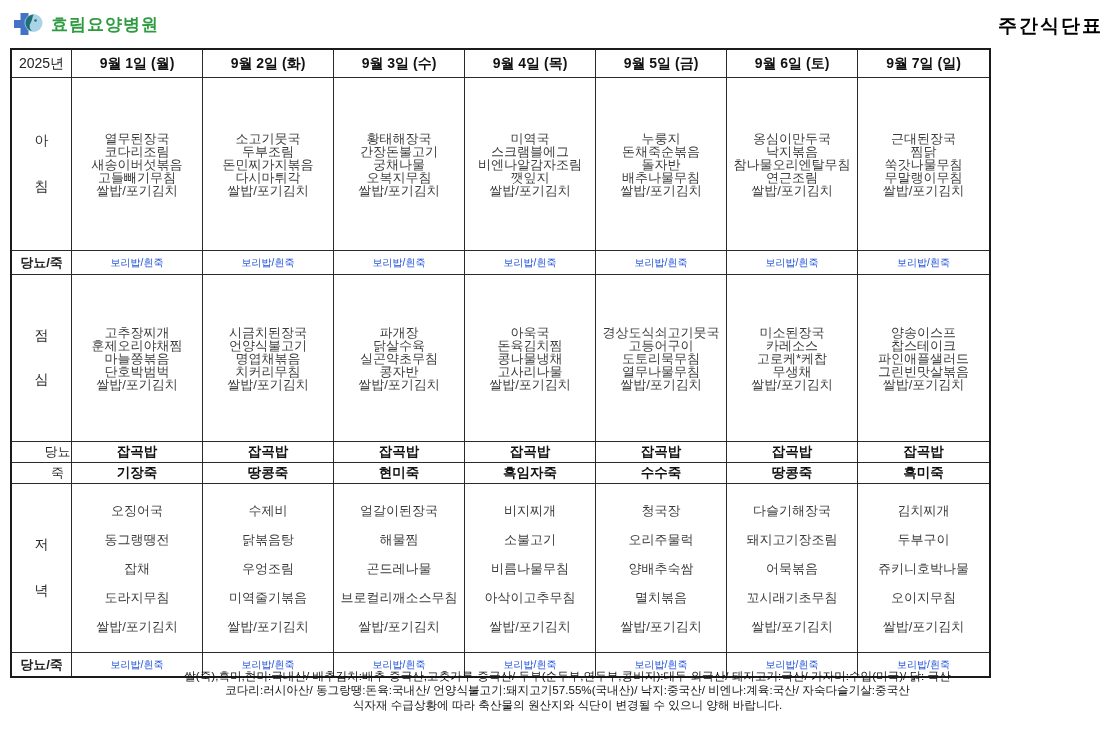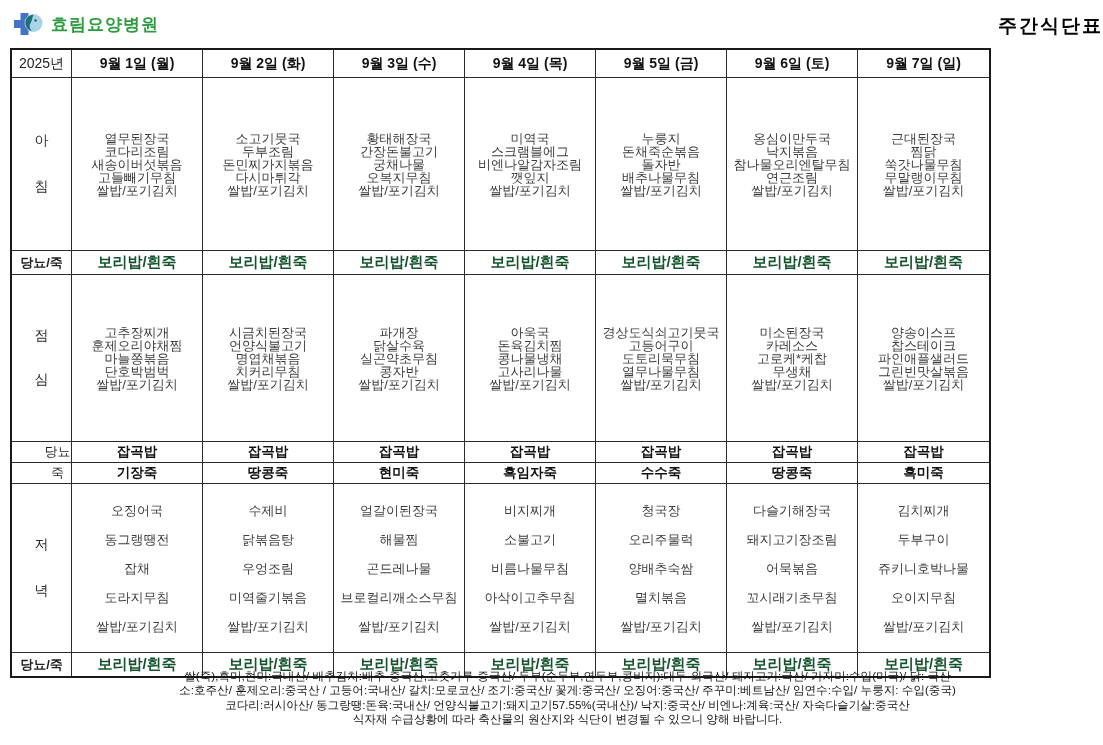--- a/index.html
+++ b/index.html
@@ -20,21 +20,21 @@
     border:2px solid #1b1b1b;}
   table.meal td{border-right:1px solid #2a2a2a;border-bottom:1px solid #2a2a2a;
     padding:0;text-align:center;vertical-align:middle;overflow:hidden;}
   table.meal tr td:last-child{border-right:0;}
   table.meal tr:last-child td{border-bottom:0;}
   .r-head td{height:27px;font-size:14px;font-weight:bold;color:#111;}
   .r-head td.label-cell{font-weight:normal;font-size:14px;color:#222;}
   .r-breakfast td{height:172px;}
   .r-lunch td{height:166px;}
   .r-dinner td{height:168px;}
-  .r-diet td{height:23px;font-size:15px;font-weight:bold;color:#14532d;}
+  .r-diet td{height:23px;font-size:10px;font-weight:normal;color:#1d4ed8;}
   .r-diet td.label-cell{font-weight:bold;font-size:13px;color:#222;}
   .r-small td{height:20px;font-size:13.5px;font-weight:bold;color:#111;}
   .r-small td.label-cell{font-weight:normal;font-size:13px;color:#222;padding-left:32px;}
   .r-dotted td{border-bottom:1px dotted #666;}
   .items-box{display:flex;flex-direction:column;justify-content:center;
     align-items:center;width:100%;}
   .r-breakfast .items-box{height:172px;}
   .r-lunch .items-box{height:166px;}
   .r-dinner .items-box{height:168px;gap:16px;}
   .menu-item{font-size:13px;color:#3c3c3c;line-height:1;white-space:nowrap;}
@@ -337,16 +337,15 @@
         <td class="value-cell">보리밥/흰죽</td>
         <td class="value-cell">보리밥/흰죽</td>
         <td class="value-cell">보리밥/흰죽</td>
         <td class="value-cell">보리밥/흰죽</td>
       </tr>
     </tbody>
 </table>
 
 <div class="footer">
   <div>쌀(죽),흑미,현미:국내산/ 배추김치:배추-중국산,고춧가루-중국산/ 두부(순두부,연두부,콩비지):대두-외국산/ 돼지고기:국산/ 가자미:수입(미국)/ 닭: 국산</div>
-  <div>소:호주산/ 훈제오리:중국산 / 고등어:국내산/ 갈치:모로코산/ 조기:중국산/ 꽃게:중국산/ 오징어:중국산/ 주꾸미:베트남산/ 임연수:수입/ 누룽지: 수입(중국)</div>
   <div>코다리:러시아산/ 동그랑땡:돈육:국내산/ 언양식불고기:돼지고기57.55%(국내산)/ 낙지:중국산/ 비엔나:계육:국산/ 자숙다슬기살:중국산</div>
   <div>식자재 수급상황에 따라 축산물의 원산지와 식단이 변경될 수 있으니 양해 바랍니다.</div>
 </div>
 
 </body></html>

